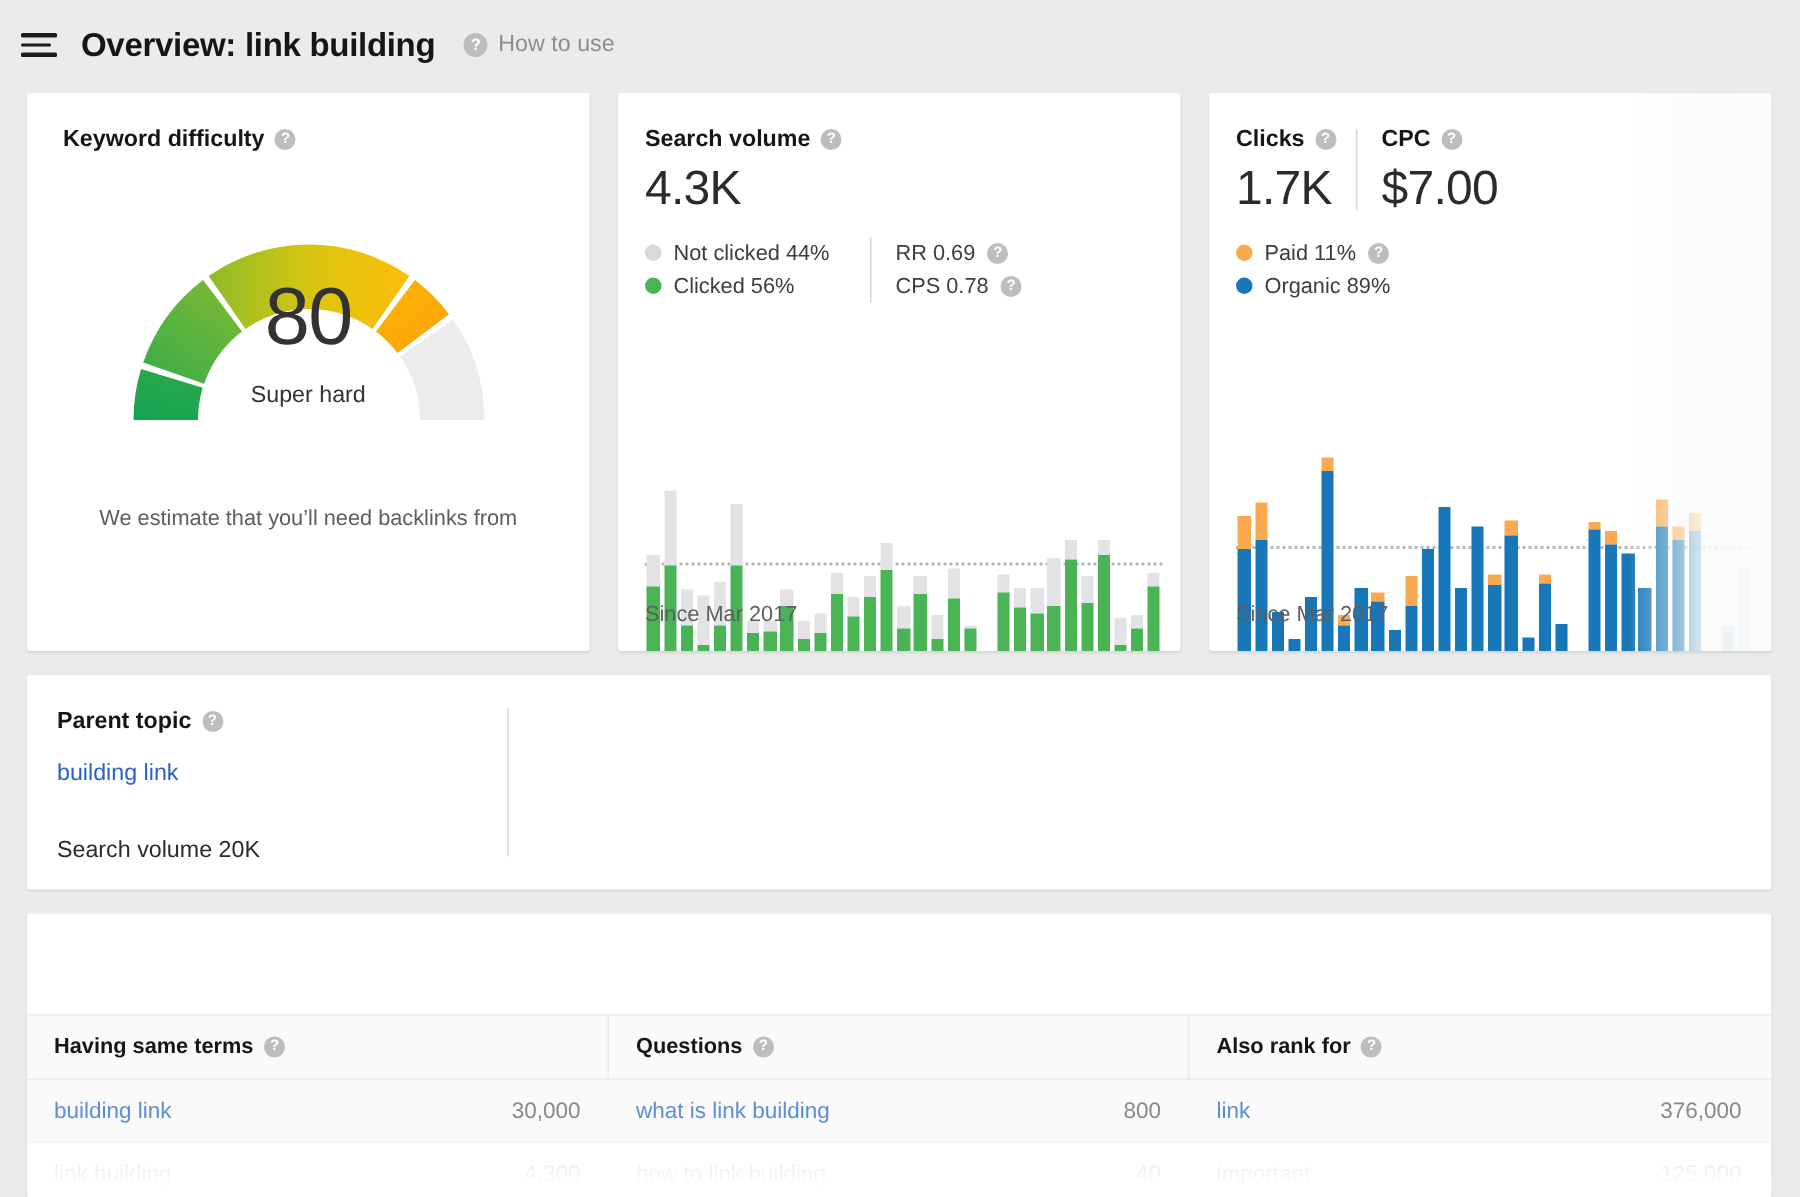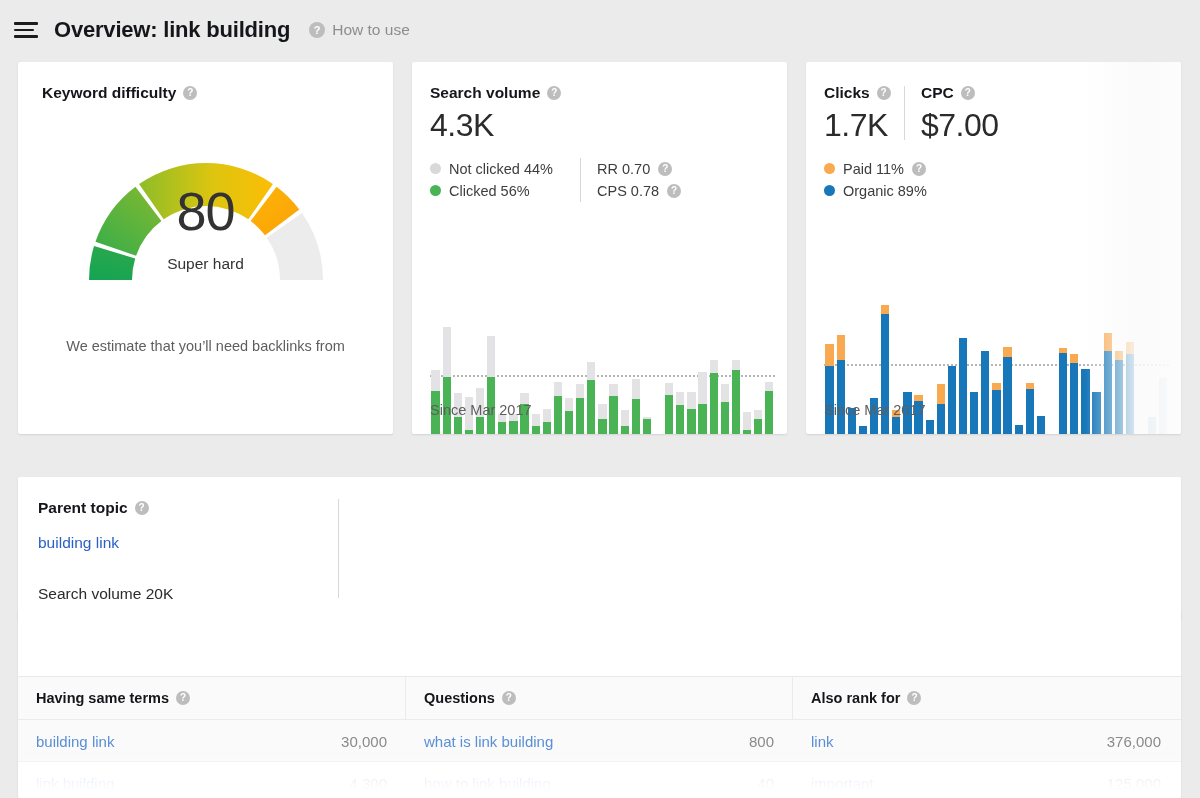--- a/index.html
+++ b/index.html
@@ -36,21 +36,21 @@
     vertical-align: middle; cursor: pointer; flex: none;
   }
   .qmark.lg { width: 16px; height: 16px; font-size: 11px; }
 
   
   .card { position: absolute; background: #fff; border-radius: 2px;
           box-shadow: 0 1px 2px rgba(0,0,0,0.10); overflow: hidden; }
   #card-kd   { left: 18px;  top: 62px; width: 375px; height: 372px; }
   #card-sv   { left: 412px; top: 62px; width: 375px; height: 372px; }
   #card-cl   { left: 806px; top: 62px; width: 375px; height: 372px; }
-  #card-pt   { left: 18px;  top: 477px; width: 1163px; height: 143px; }
+  #card-pt   { left: 18px;  top: 450px; width: 1163px; height: 143px; }
   #card-ki   { left: 18px;  top: 609px; width: 1163px; height: 189px; }
 
   .card-title { font-size: 15.5px; font-weight: bold; color: #15161a; }
   .card-head { display: flex; align-items: center; gap: 7px; }
 
   
   #card-kd .inner { padding: 22px 24px 0 24px; }
   .gauge-wrap { position: relative; width: 300px; height: 168px; margin: 26px auto 0; }
   .gauge-num { position: absolute; left: 0; right: 0; top: 52px; text-align: center;
                font-size: 54px; color: #333; font-weight: 400; letter-spacing: -1px; }
@@ -190,21 +190,21 @@
             <span>Not clicked 44%</span>
           </div>
           <div class="legend-line">
             <span class="dot" style="background:#49b356"></span>
             <span>Clicked 56%</span>
           </div>
         </div>
         <div class="vsep"></div>
         <div style="padding-left:16px;">
           <div class="legend-line">
-            <span>RR 0.70</span>
+            <span>RR 0.69</span>
             <span class="qmark">?</span>
           </div>
           <div class="legend-line">
             <span>CPS 0.78</span>
             <span class="qmark">?</span>
           </div>
         </div>
       </div>
     </div>
 

